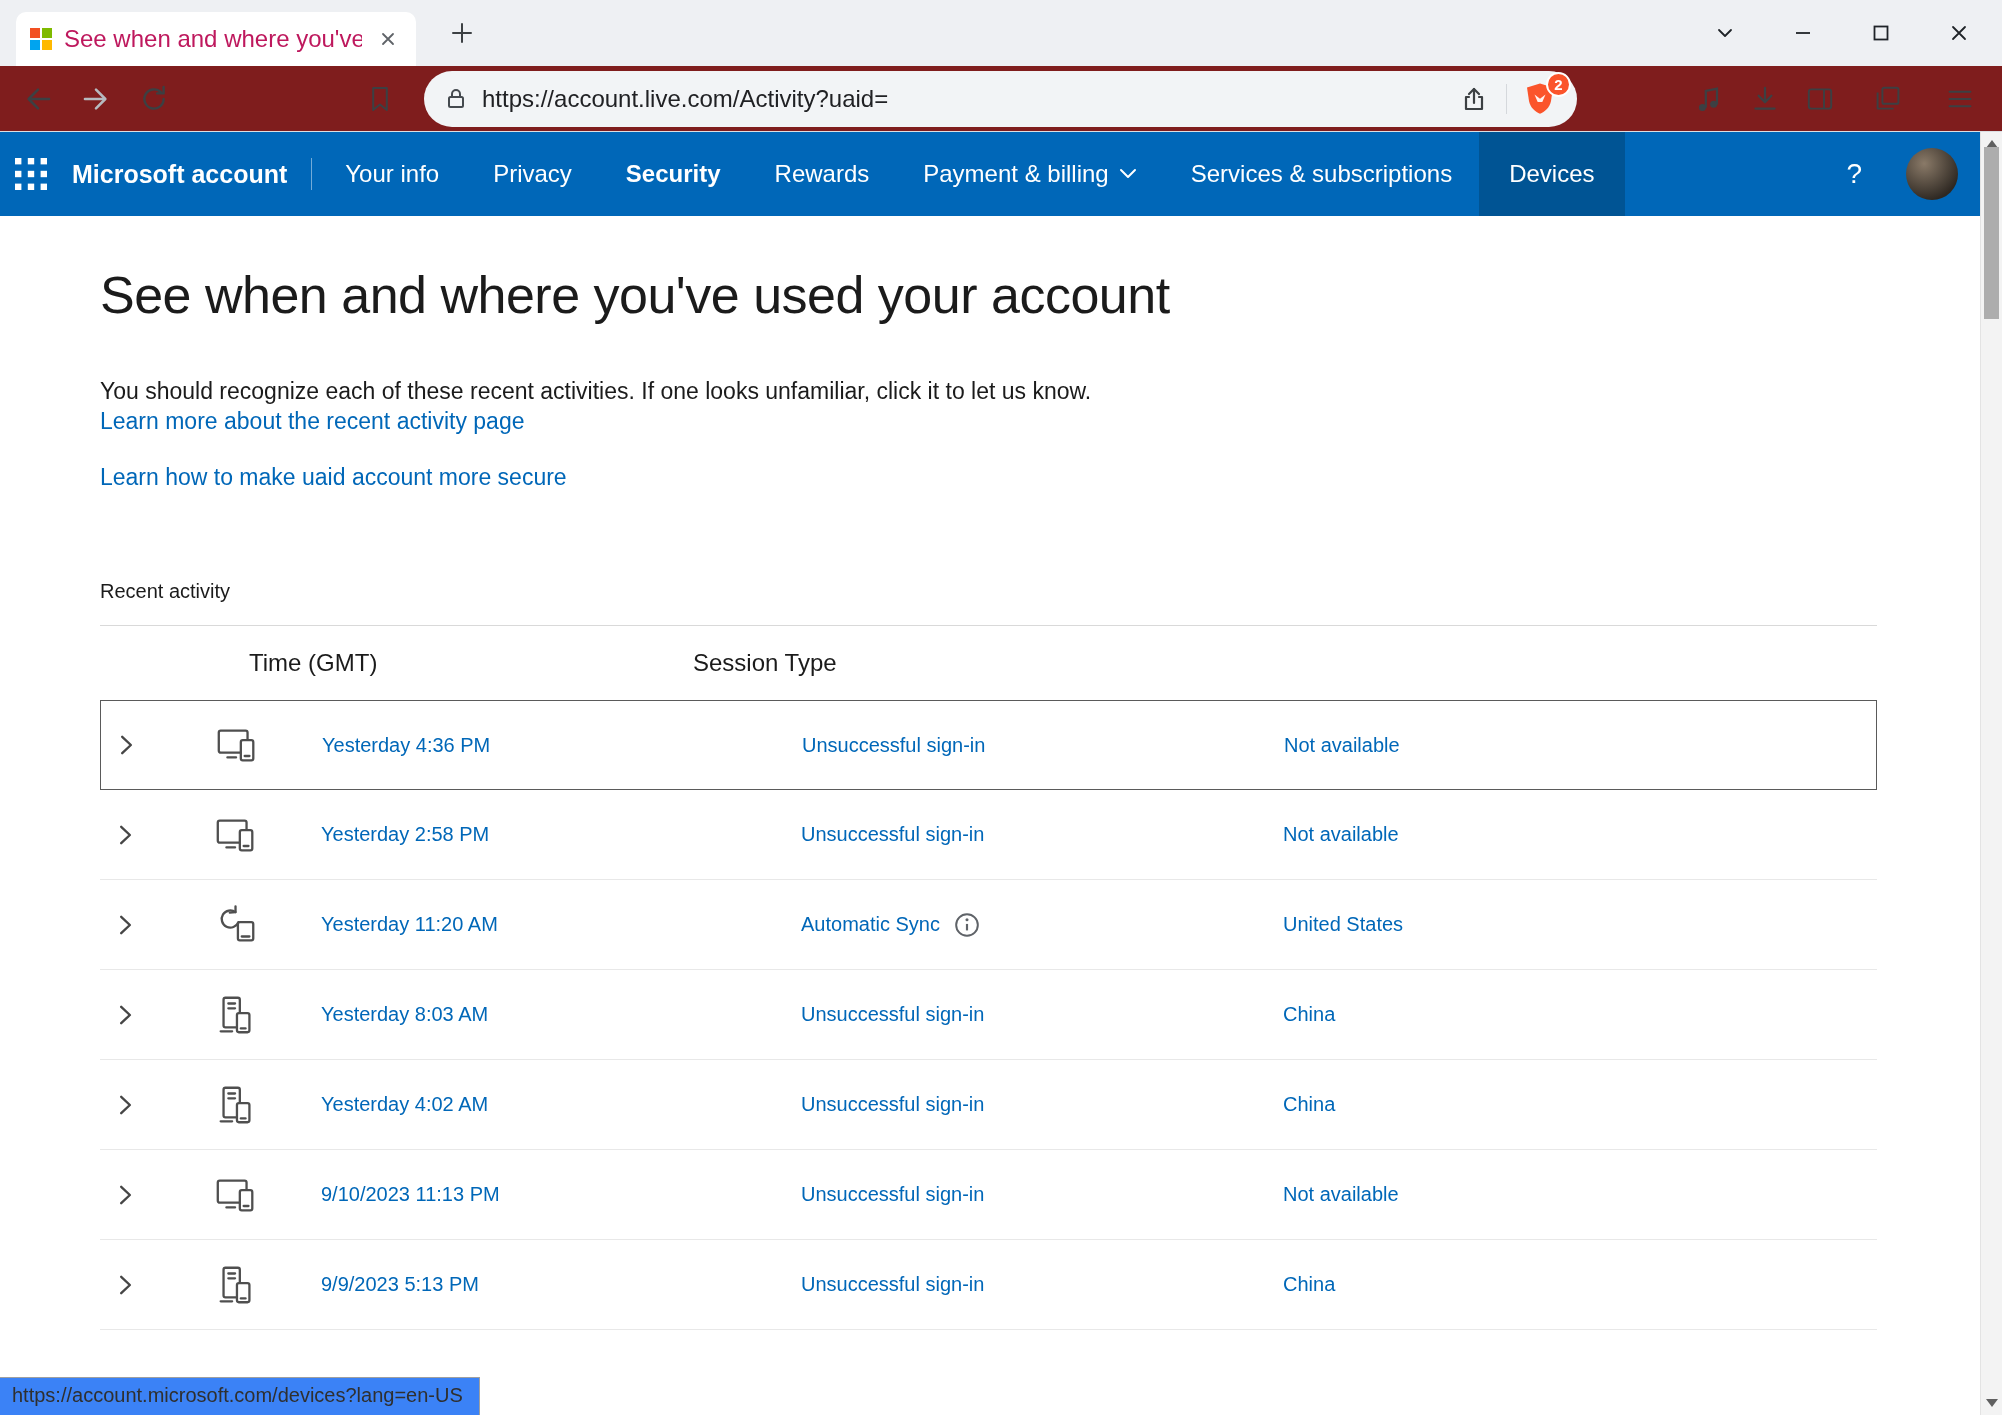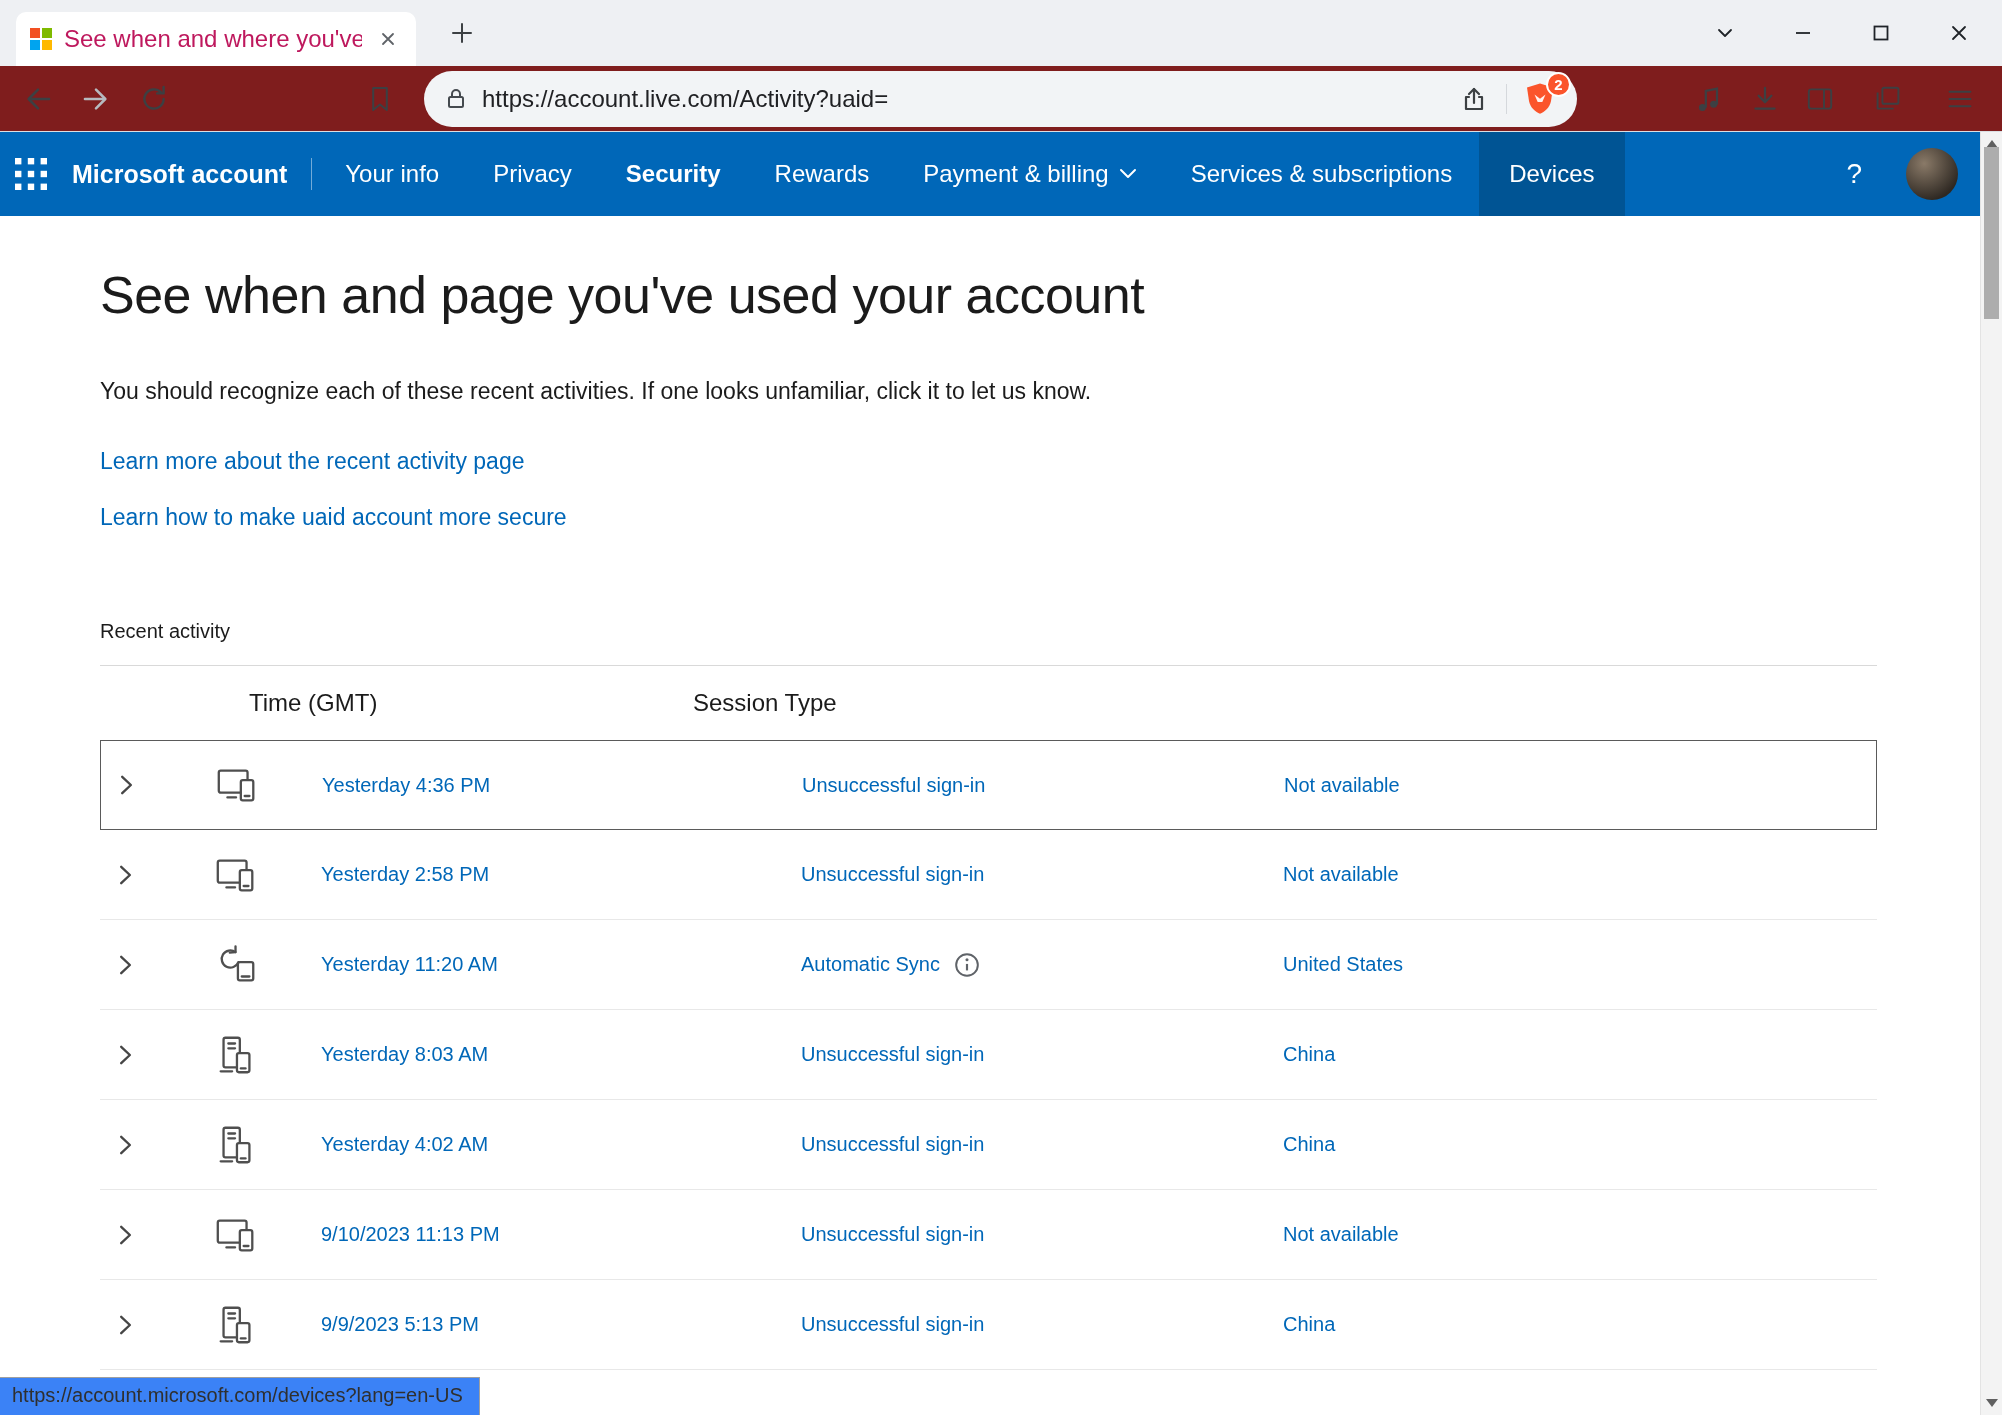--- a/index.html
+++ b/index.html
@@ -47,21 +47,21 @@
   .nav-item.devices{background:var(--nav-active-bg,#005494);padding:0 30px;}
   .header-spacer{flex:1;}
   .help-btn{font-size:28px;margin-right:44px;cursor:pointer;}
   .avatar{width:52px;height:52px;border-radius:50%;margin-right:22px;cursor:pointer;
           background:radial-gradient(circle at 35% 30%, #8a7a68, #2e2822 75%);}
 
   
   .content{padding:48px 0 0 100px;width:1980px;}
   .page-title{font-size:52px;font-weight:300;color:#1b1b1b;line-height:62px;letter-spacing:-0.5px;}
   .subtitle{font-size:23px;color:#1b1b1b;margin-top:50px;line-height:30px;}
-  .learn-link{display:block;font-size:23px;color:var(--link,#0067b8);margin-top:40px;width:max-content;
+  .learn-link{display:block;font-size:23px;color:var(--link,#0067b8);width:max-content;
               text-decoration:none;cursor:pointer;line-height:30px;}
   .learn-link + .learn-link{margin-top:26px;}
   .section-title{font-size:20px;font-weight:400;color:#1b1b1b;margin-top:88px;}
 
   .activity-table{margin-top:22px;width:1777px;border-top:1px solid #d9d9d9;}
   .t-header{display:grid;grid-template-columns:50px 99px 444px 446px 1fr;height:74px;align-items:center;
             font-size:24px;color:#1b1b1b;}
   .th-time{grid-column:3;}
   .th-session{grid-column:4;}
   .th-location{grid-column:5;}
@@ -250,21 +250,21 @@
       </a>
       <a class="nav-item">Services &amp; subscriptions</a>
       <a class="nav-item devices">Devices</a>
     </nav>
     <span class="header-spacer"></span>
     <span class="help-btn">?</span>
     <span class="avatar"></span>
   </div>
 
   <div class="content">
-    <h1 class="page-title">See when and page you've used your account</h1>
+    <h1 class="page-title">See when and where you've used your account</h1>
     <p class="subtitle">You should recognize each of these recent activities. If one looks unfamiliar, click it to let us know.</p>
     <a class="learn-link">Learn more about the recent activity page</a>
     <a class="learn-link">Learn how to make uaid account more secure</a>
 
     <h2 class="section-title">Recent activity</h2>
 
     <div class="activity-table">
       <div class="t-header">
         <span class="th-time">Time (GMT)</span>
         <span class="th-session">Session Type</span>

